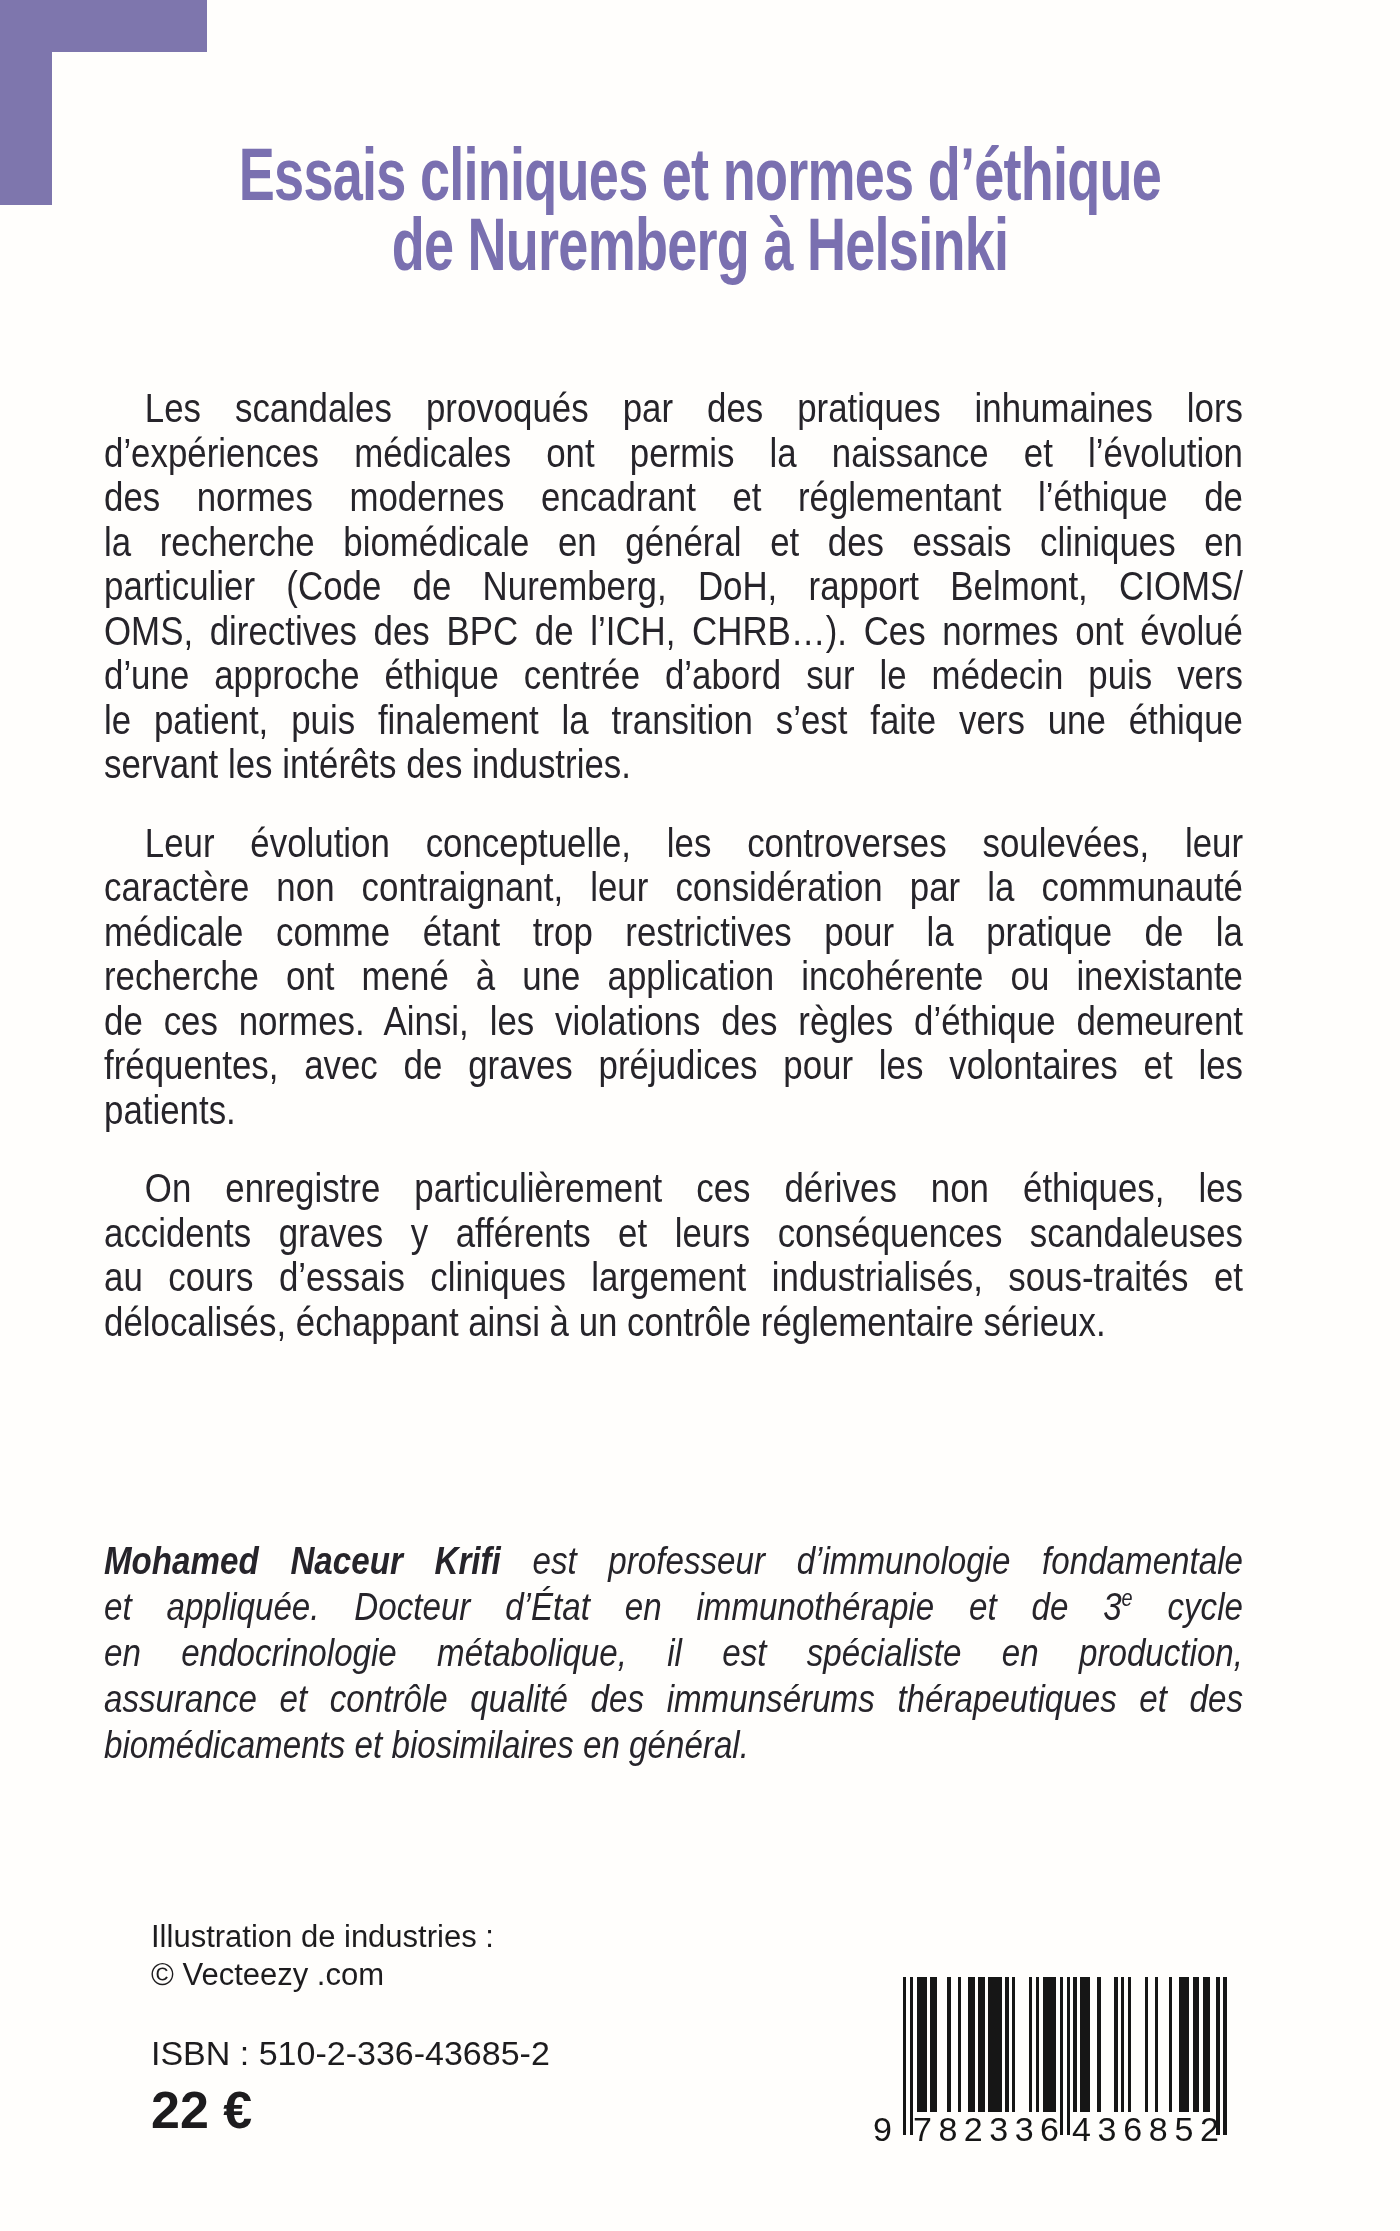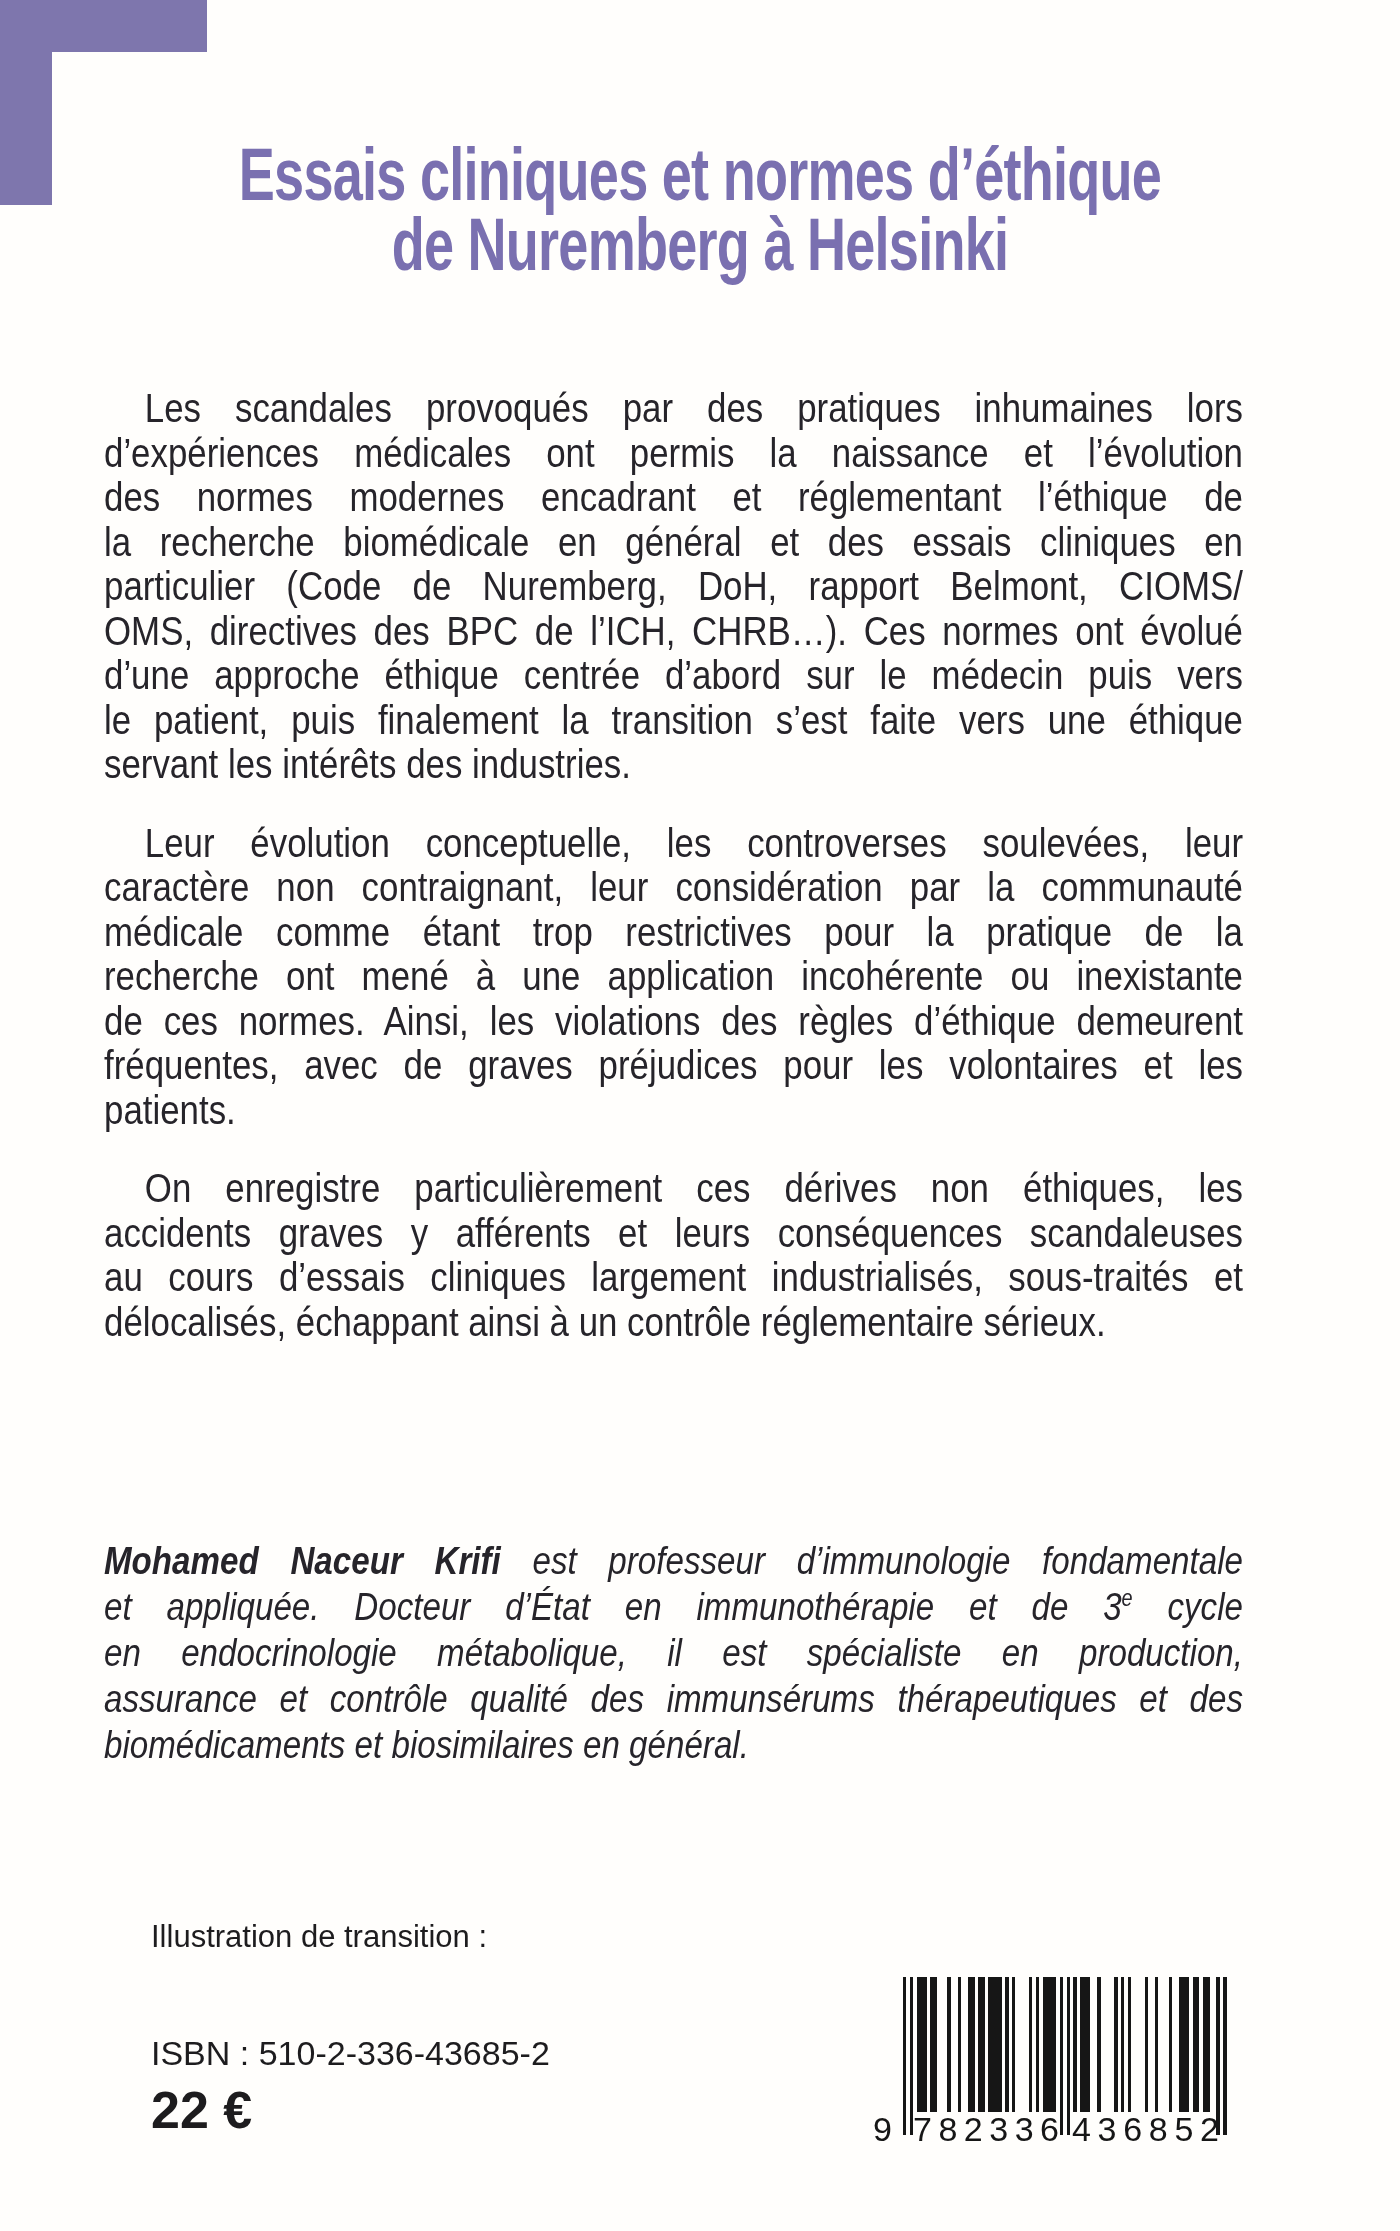--- a/index.html
+++ b/index.html
@@ -112,21 +112,22 @@
 
   <div class="bio">
     <div class="jline"><b>Mohamed Naceur Krifi</b> <span>est professeur d’immunologie fondamentale</span></div>
     <div class="jline"><span>et appliquée. Docteur d’État en immunothérapie et de 3</span><sup>e</sup> <span>cycle</span></div>
     <div class="jline">en endocrinologie métabolique, il est spécialiste en production,</div>
     <div class="jline">assurance et contrôle qualité des immunsérums thérapeutiques et des</div>
     <div class="jline last">biomédicaments et biosimilaires en général.</div>
   </div>
 
   <div class="credits">
-    <div>Illustration de transition :</div>
+    <div>Illustration de industries :</div>
+    <div>© Vecteezy .com</div>
   </div>
 
   <div class="isbn">ISBN : 510-2-336-43685-2</div>
   <div class="price">22 €</div>
 
   <div class="barcode">
     <div class="bars" id="bars">
         <div class="module black tall"></div>
         <div class="module tall"></div>
         <div class="module black tall"></div>

